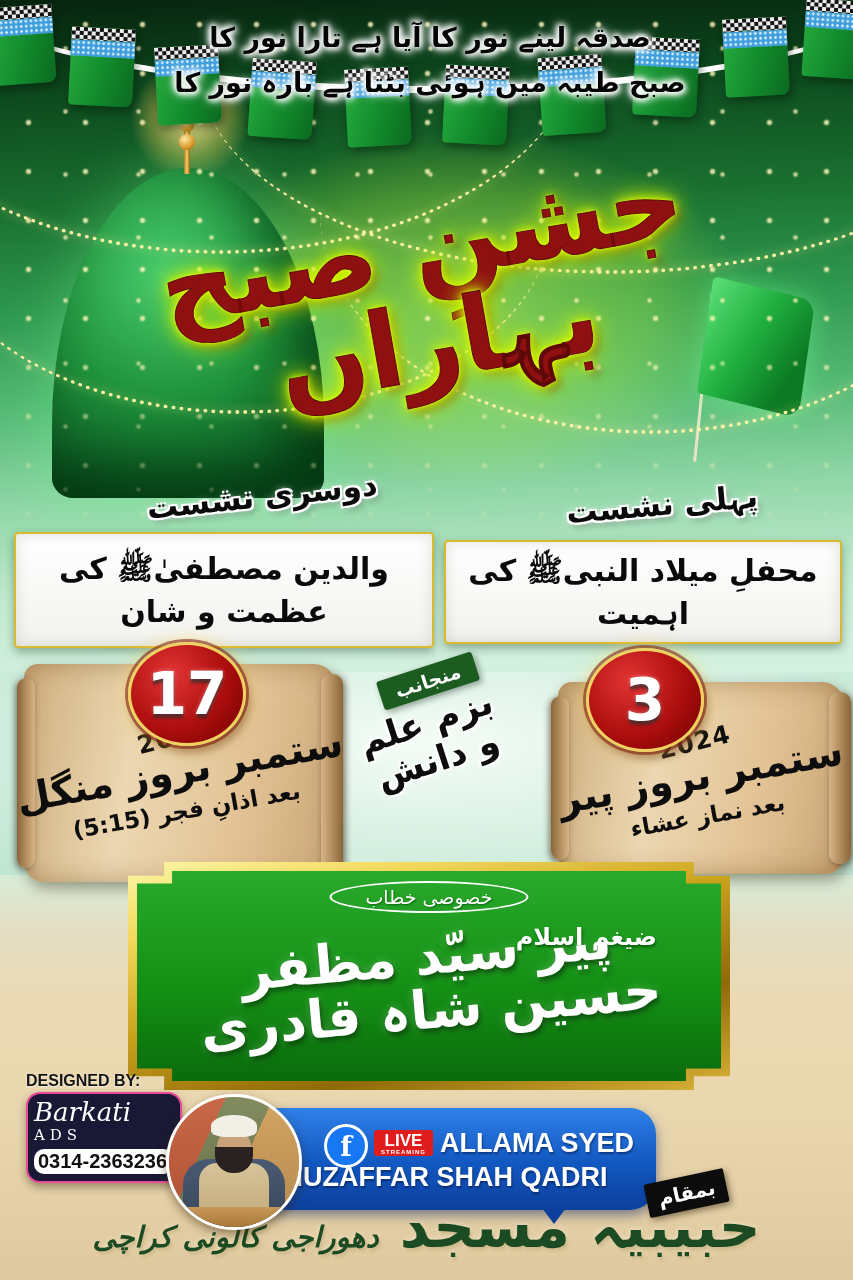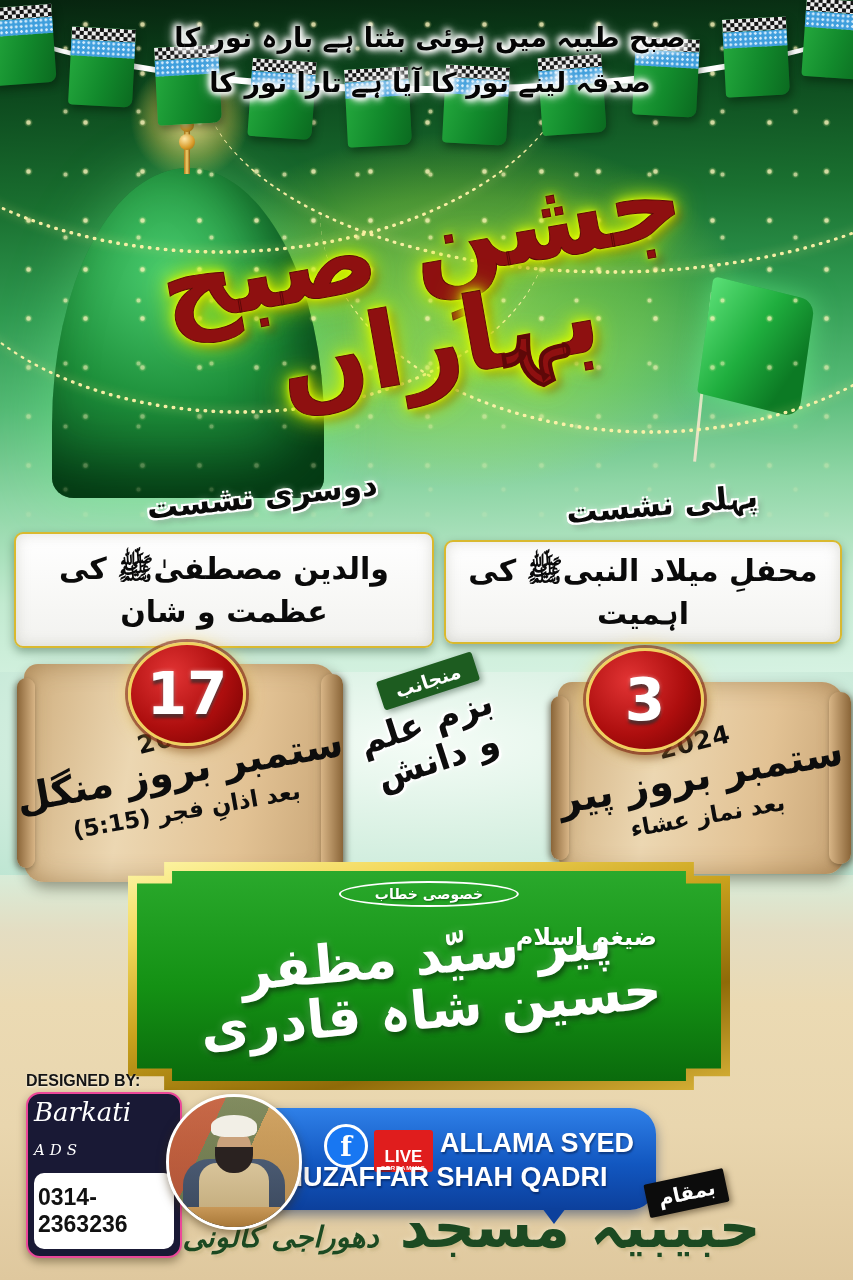--- a/index.html
+++ b/index.html
@@ -79,21 +79,21 @@
   .subtitle{left:225px;top:444px;width:410px;z-index:5;text-align:center;color:#0a0a0a;
     font-size:45px;font-weight:bold;letter-spacing:4px;
     text-shadow:0 0 4px #e6ff30,0 0 10px #d9f520,0 0 20px #cdec10,2px 3px 2px rgba(250,255,150,.95),-2px -2px 2px rgba(250,255,150,.95);}
 
   
   .sess-head{z-index:6;text-align:center;font-size:31px;font-weight:bold;color:#0a0a0a;
     text-shadow:0 0 3px #fff,2px 2px 0 #fff,-2px 2px 0 #fff,2px -2px 0 #fff,-2px -2px 0 #fff,0 0 9px #fff,3px 4px 6px rgba(0,30,10,.4);}
   .sh-right{left:482px;top:486px;width:360px;transform:rotate(-5deg);}
   .sh-left{left:92px;top:478px;width:340px;transform:rotate(-6deg);}
   .sess-box{z-index:5;background:linear-gradient(180deg,#ffffff,#f2f2ef);border:2px solid #d9b92f;
-    border-radius:9px;box-shadow:0 4px 10px rgba(0,40,15,.35), inset 0 0 14px rgba(160,160,150,.35);
+    border-radius:4px;box-shadow:0 4px 10px rgba(0,40,15,.35), inset 0 0 14px rgba(160,160,150,.35);
     display:flex;align-items:center;justify-content:center;text-align:center;
     font-weight:bold;color:#0a0a0a;}
   .sb-right{left:444px;top:540px;width:394px;height:100px;font-size:30px;}
   .sb-left{left:14px;top:532px;width:416px;height:112px;font-size:30px;}
 
   
   .scroll{z-index:5;background:linear-gradient(100deg,#cfae7e 0%,#ecd7b2 35%,#e2c294 70%,#c7a475 100%);
     border-radius:14px 22px 18px 20px;box-shadow:3px 6px 14px rgba(40,25,5,.4), inset 0 0 26px rgba(120,80,30,.45);}
   .scroll::after{content:"";position:absolute;right:-7px;top:10px;bottom:10px;width:22px;
     background:linear-gradient(90deg,#d8b586,#8a6538);border-radius:10px;box-shadow:2px 2px 6px rgba(40,25,5,.5);}
@@ -122,38 +122,38 @@
     text-shadow:0 0 4px #fff,2px 2px 0 #fff,-2px -2px 0 #fff,0 0 10px #fff;}
 
   
   .notch{clip-path:polygon(6% 0,94% 0,94% 6%,100% 6%,100% 94%,94% 94%,94% 100%,6% 100%,6% 94%,0 94%,0 6%,6% 6%);}
   .gold-frame{left:128px;top:862px;width:602px;height:228px;z-index:6;
     background:linear-gradient(165deg,#fdf6a8 0%,#f3d95c 20%,#caa21d 45%,#8f6a08 72%,#d9b338 100%);
     box-shadow:0 6px 18px rgba(60,40,0,.45);}
   .green-inner{position:absolute;left:9px;top:9px;right:9px;bottom:9px;
     background:linear-gradient(180deg,#2aa92c 0%,#149114 55%,#0a6b0c 100%);}
   .sp-label{position:absolute;left:50%;top:10px;transform:translateX(-50%);border:2px solid #fff;
-    border-radius:50%;padding:3px 34px;color:#fff;font-size:14px;font-weight:bold;white-space:nowrap;
+    border-radius:50%;padding:3px 34px;color:#fff;font-size:19px;font-weight:normal;white-space:nowrap;
     text-shadow:1px 1px 2px rgba(0,60,0,.6);}
   .sp-honorific{position:absolute;right:64px;top:52px;color:#fff;font-size:24px;font-weight:bold;
     text-shadow:1px 2px 3px rgba(0,60,0,.7);}
   .sp-name{position:absolute;left:4%;top:58px;width:92%;transform:rotate(-5deg);text-align:center;
     color:#fff;font-size:53px;font-weight:bold;line-height:1.02;
     text-shadow:2px 4px 5px rgba(0,60,0,.75),0 0 10px rgba(255,255,255,.25);}
 
   
   .designer{left:26px;top:1072px;width:156px;z-index:7;text-align:left;}
   .dz-label{font-family:"Liberation Sans",sans-serif;font-size:16px;font-weight:bold;color:#141414;
     text-shadow:0 1px 2px rgba(255,255,255,.7);}
   .dz-box{margin-top:2px;background:#191935;border:2px solid #ec4899;border-radius:14px;padding:5px 6px 7px;
     box-shadow:0 4px 8px rgba(40,30,0,.4);}
   .dz-name{font-family:"DejaVu Serif",serif;font-style:italic;font-size:26px;color:#fff;line-height:1;}
-  .dz-sub{font-family:"DejaVu Serif",serif;font-style:italic;font-size:15px;letter-spacing:5px;color:#fff;margin-top:16px;}
-  .dz-phone{margin-top:14px;background:#fff;border-radius:10px;font-family:"Liberation Sans",sans-serif;
-    font-size:23px;font-weight:bold;color:#111;padding:11px 4px;}
+  .dz-sub{font-family:"DejaVu Serif",serif;font-size:15px;letter-spacing:5px;color:#fff;margin-top:1px;}
+  .dz-phone{margin-top:5px;background:#fff;border-radius:10px;font-family:"Liberation Sans",sans-serif;
+    font-size:20px;font-weight:bold;color:#111;padding:1px 4px;}
 
   
   .photo{left:166px;top:1094px;width:130px;height:130px;z-index:8;border-radius:50%;border:3px solid #fff;
     overflow:hidden;background:linear-gradient(180deg,#c8a070 0%,#b08858 40%,#8a6a48 100%);
     box-shadow:0 4px 10px rgba(60,40,10,.5);}
   .ph-bg{position:absolute;inset:0;background:
      linear-gradient(115deg,rgba(200,60,40,.55) 0 30%,rgba(60,120,80,.5) 30% 55%,rgba(220,170,90,.5) 55% 100%);}
   .ph-body{position:absolute;left:14px;top:62px;width:102px;height:70px;border-radius:26px 26px 0 0;
     background:linear-gradient(180deg,#4a5a72 0%,#39465a 100%);}
   .ph-shawl{position:absolute;left:30px;top:66px;width:70px;height:60px;border-radius:18px 18px 0 0;
@@ -167,21 +167,21 @@
   .live-bar{left:232px;top:1108px;width:424px;height:102px;z-index:7;border-radius:26px;
     background:linear-gradient(180deg,#2f80e8 0%,#1257c0 55%,#0c409c 100%);
     box-shadow:0 5px 12px rgba(10,40,100,.5);}
   .live-bar::after{content:"";position:absolute;left:310px;bottom:-14px;border-left:12px solid transparent;
     border-right:12px solid transparent;border-top:16px solid #0c409c;}
   .fb-icon{position:absolute;left:92px;top:16px;width:38px;height:38px;border-radius:50%;background:#1877f2;
     border:3px solid #fff;display:flex;align-items:center;justify-content:center;
     color:#fff;font-family:"DejaVu Serif",serif;font-weight:bold;font-size:27px;line-height:1;}
   .live-badge{position:absolute;left:142px;top:22px;background:#e01d1d;color:#fff;border-radius:3px;
     padding:2px 7px 1px;text-align:center;font-family:"Liberation Sans",sans-serif;}
-  .live-word{font-size:17px;font-weight:bold;line-height:1;margin-top:16px;}
+  .live-word{font-size:17px;font-weight:bold;line-height:1;}
   .streaming-word{font-size:6px;font-weight:bold;letter-spacing:1px;line-height:1;}
   .lb-line1{position:absolute;left:208px;top:20px;color:#fff;font-family:"Liberation Sans",sans-serif;
     font-size:27px;font-weight:bold;white-space:nowrap;text-shadow:1px 2px 2px rgba(0,20,60,.5);}
   .lb-line2{position:absolute;left:0;top:54px;width:100%;text-align:center;color:#fff;
     font-family:"Liberation Sans",sans-serif;font-size:27px;font-weight:bold;white-space:nowrap;
     text-shadow:1px 2px 2px rgba(0,20,60,.5);}
 
   
   .venue-tag{left:646px;top:1176px;z-index:7;transform:rotate(-12deg);background:#0c0c0c;color:#fff;
     font-size:20px;font-weight:bold;padding:5px 12px;border-radius:2px;box-shadow:2px 3px 6px rgba(40,25,5,.5);}
@@ -222,22 +222,22 @@
   <div class="abs flag" style="left:156px;top:46px;transform:rotate(-3deg);"></div>
   <div class="abs flag" style="left:250px;top:60px;transform:rotate(4deg);"></div>
   <div class="abs flag" style="left:346px;top:68px;transform:rotate(-3deg);"></div>
   <div class="abs flag" style="left:444px;top:66px;transform:rotate(3deg);"></div>
   <div class="abs flag" style="left:540px;top:56px;transform:rotate(-4deg);"></div>
   <div class="abs flag" style="left:634px;top:38px;transform:rotate(3deg);"></div>
   <div class="abs flag" style="left:724px;top:18px;transform:rotate(-3deg);"></div>
   <div class="abs flag" style="left:804px;top:0px;transform:rotate(4deg);"></div>
 
   <div class="abs couplet rtl">
+    <div>صدقہ لینے نور کا آیا ہے تارا نور کا</div>
     <div>صبح طیبہ میں ہوئی بٹتا ہے بارہ نور کا</div>
-    <div>صدقہ لینے نور کا آیا ہے تارا نور کا</div>
   </div>
 
   <div class="abs main-title rtl">جشنِ صبح بہاراں</div>
 
   <div class="abs sess-head sh-right rtl">پہلی نشست</div>
   <div class="abs sess-box sb-right rtl">
     <span>محفلِ میلاد النبیﷺ کی اہمیت</span>
   </div>
 
   <div class="abs sess-head sh-left rtl">دوسری نشست</div>

